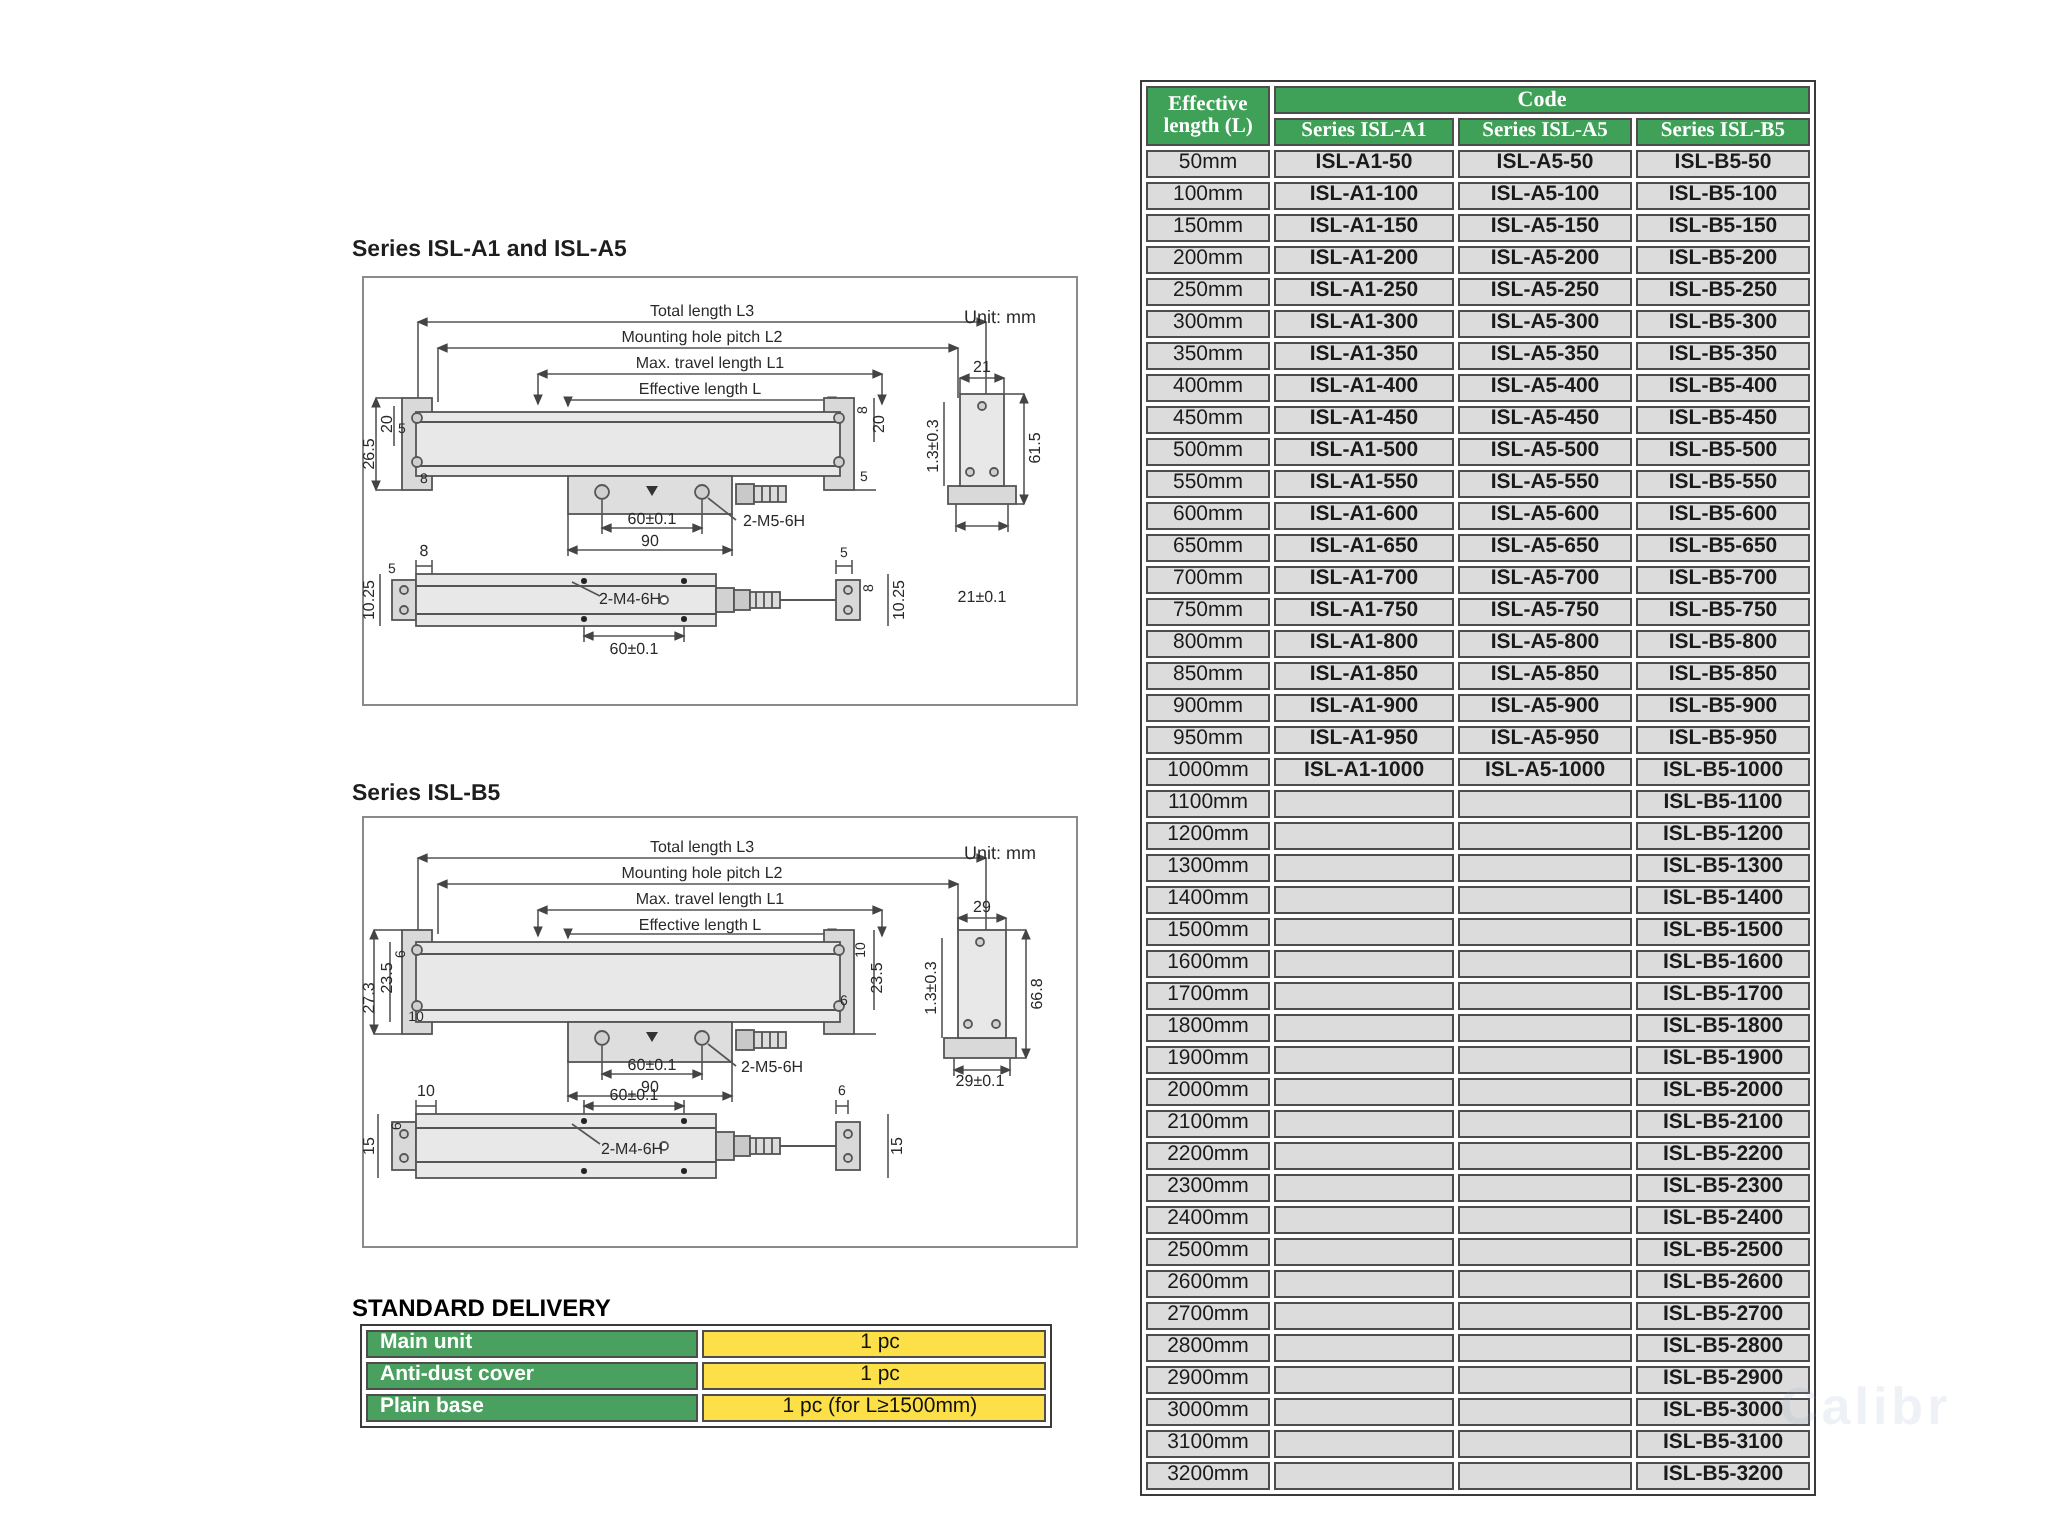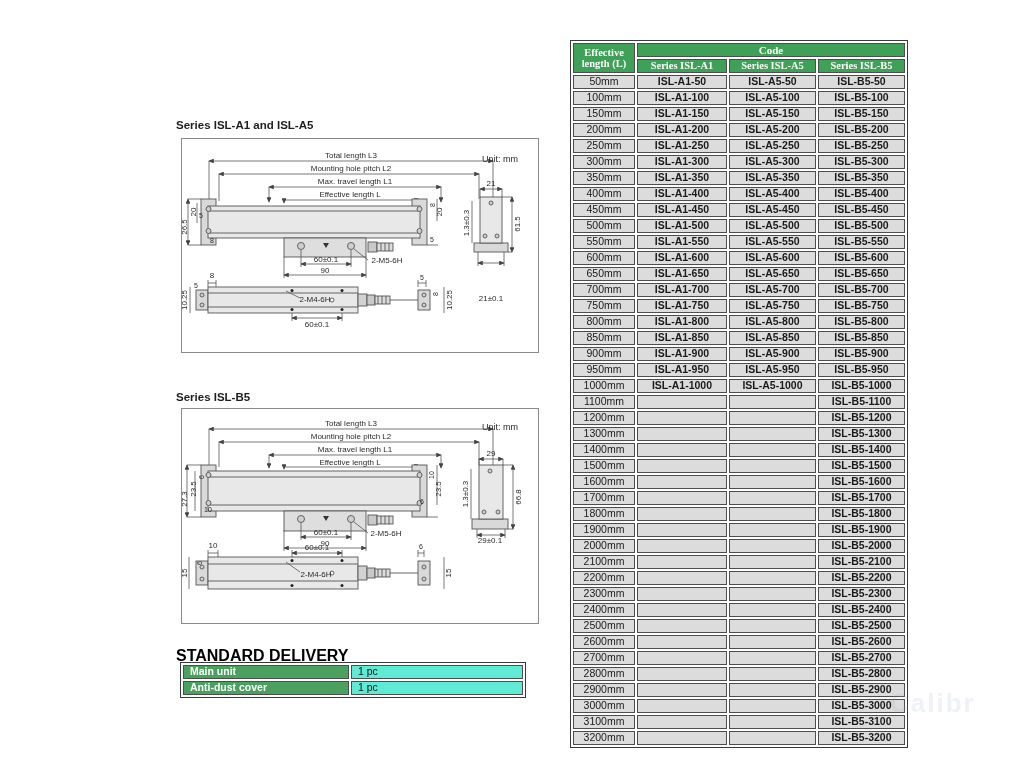--- a/index.html
+++ b/index.html
@@ -3,21 +3,21 @@
 <meta charset="utf-8">
 <style>
   html,body{margin:0;padding:0;background:#ffffff;}
   .canvas{position:relative;width:1024px;height:768px;background:#ffffff;overflow:hidden;
           font-family:"Liberation Sans",sans-serif;color:#222;}
 
   
   .dtitle{position:absolute;font-size:11.5px;font-weight:bold;color:#1e1e1e;white-space:nowrap;}
   .t1{left:164px;top:119px;margin-left:12px;}
   .t2{left:176px;top:391px;}
-  .t3{left:176px;top:647px;font-size:16px;color:#000;}
+  .t3{left:176px;top:647px;font-size:12px;color:#000;}
 
   
   .dbox{position:absolute;border:1px solid #8a8a8a;background:#fff;}
   .box1{left:181px;top:138px;width:356px;height:213px;}
   .box2{left:181px;top:408px;width:356px;height:214px;}
   .dbox svg{position:absolute;left:0;top:0;}
   .dim-label{position:absolute;font-size:8px;line-height:1;color:#2a2a2a;white-space:nowrap;}
 
   
   table{border-collapse:separate;border-spacing:2px;}
@@ -25,21 +25,21 @@
   .codes th,.codes td{border:1px solid #4d4d4d;text-align:center;padding:0 2px;line-height:1.1;overflow:hidden;}
   .codes th{background:#3ea157;color:#ffffff;font-weight:bold;font-size:10.5px;height:12px;font-family:Liberation Serif, serif;}
   .codes th.code-h{font-size:11px;height:12px;margin-left:16px;}
   .codes td{background:#dcdcdc;font-size:10.5px;height:12px;color:#1a1a1a;}
   .codes td.code{font-weight:bold;}
 
   
   .delivery{position:absolute;left:180px;top:662px;table-layout:fixed;border:1px solid #3a3a3a;}
   .delivery td{border:1px solid #4d4d4d;height:12px;font-size:10.5px;padding:0 0 0 6px;text-align:left;line-height:1.1;}
   .delivery td.item{background:#4aa05e;color:#fff;font-weight:bold;width:158px;}
-  .delivery td.qty{background:#5eead4;color:#111;width:164px;}
+  .delivery td.qty{background:#fde047;color:#111;width:164px;text-align:center;}
 
   .watermark{position:absolute;left:890px;top:688px;font-size:26px;font-weight:bold;
              letter-spacing:2px;color:rgba(150,170,200,0.16);}
 </style>
 </head>
 <body>
 
 <div class="canvas">
 
   <div class="dtitle t1">Series ISL-A1 and ISL-A5</div>
@@ -333,20 +333,24 @@
   <table class="delivery">
     <tbody id="delivery-body">
         <tr>
           <td class="item">Main unit</td>
           <td class="qty">1 pc</td>
         </tr>
         <tr>
           <td class="item">Anti-dust cover</td>
           <td class="qty">1 pc</td>
         </tr>
+        <tr>
+          <td class="item">Plain base</td>
+          <td class="qty">1 pc (for L≥1500mm)</td>
+        </tr>
       </tbody>
   </table>
 
   <table class="codes">
     <colgroup>
         <col style="width:62px">
         <col style="width:90px">
         <col style="width:87px">
         <col style="width:87px">
       </colgroup>

